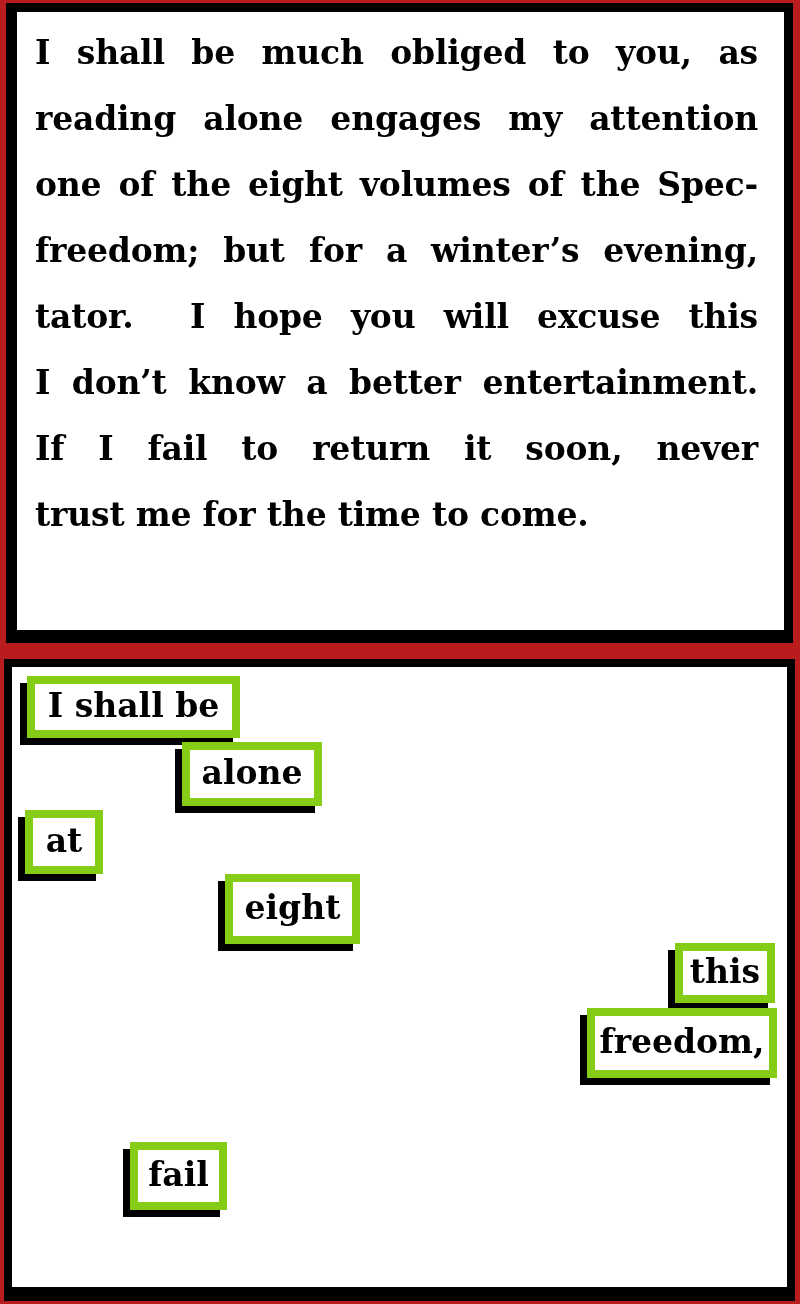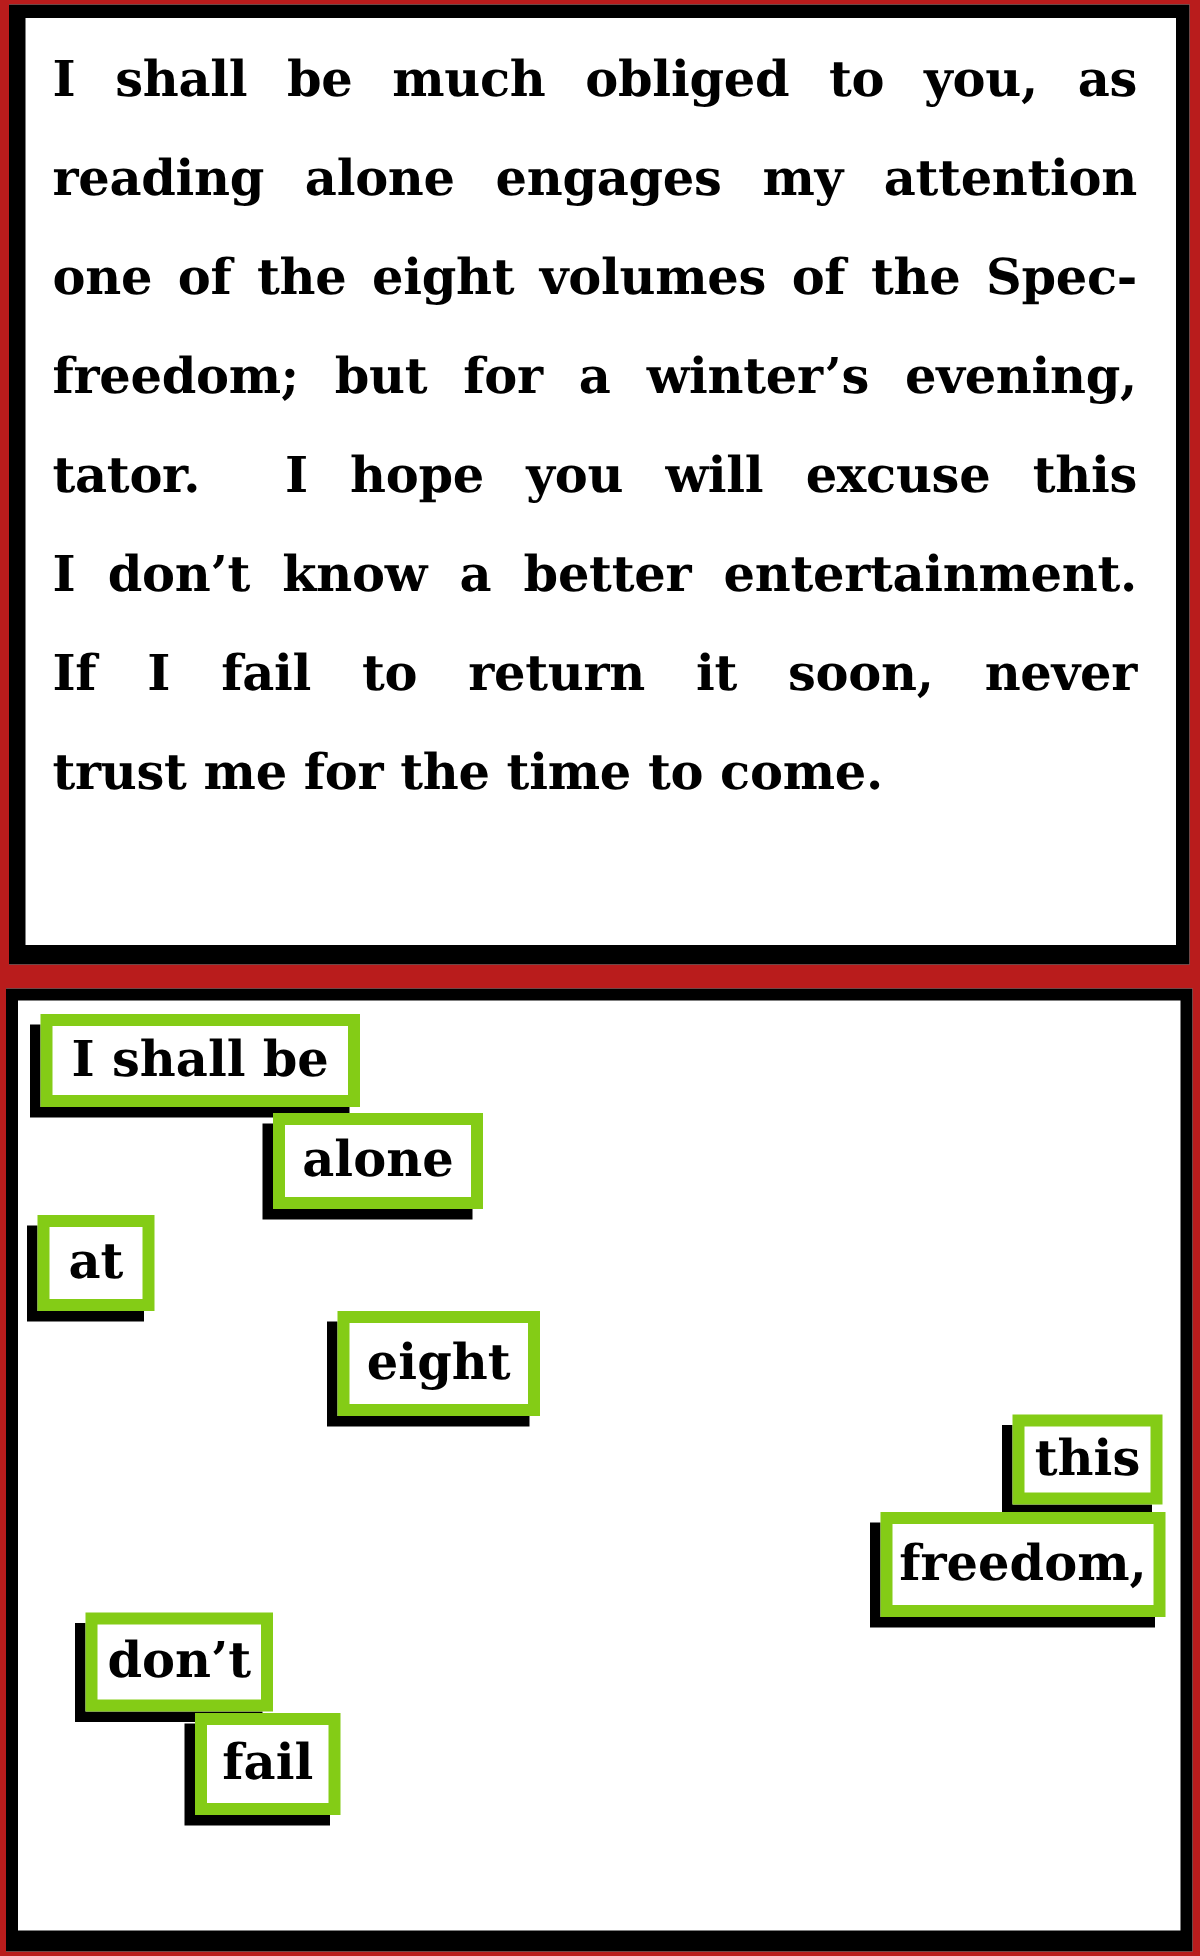--- a/index.html
+++ b/index.html
@@ -109,16 +109,15 @@
   </section>
 
   <section class="poem-panel"></section>
 
   <div class="word-box wb-1">I shall be</div>
   <div class="word-box wb-2">alone</div>
   <div class="word-box wb-3">at</div>
   <div class="word-box wb-4">eight</div>
   <div class="word-box wb-5">this</div>
   <div class="word-box wb-6">freedom,</div>
-  <div class="word-box wb-7">don’t</div>
   <div class="word-box wb-8">fail</div>
 
 </div>
 
 </body></html>

